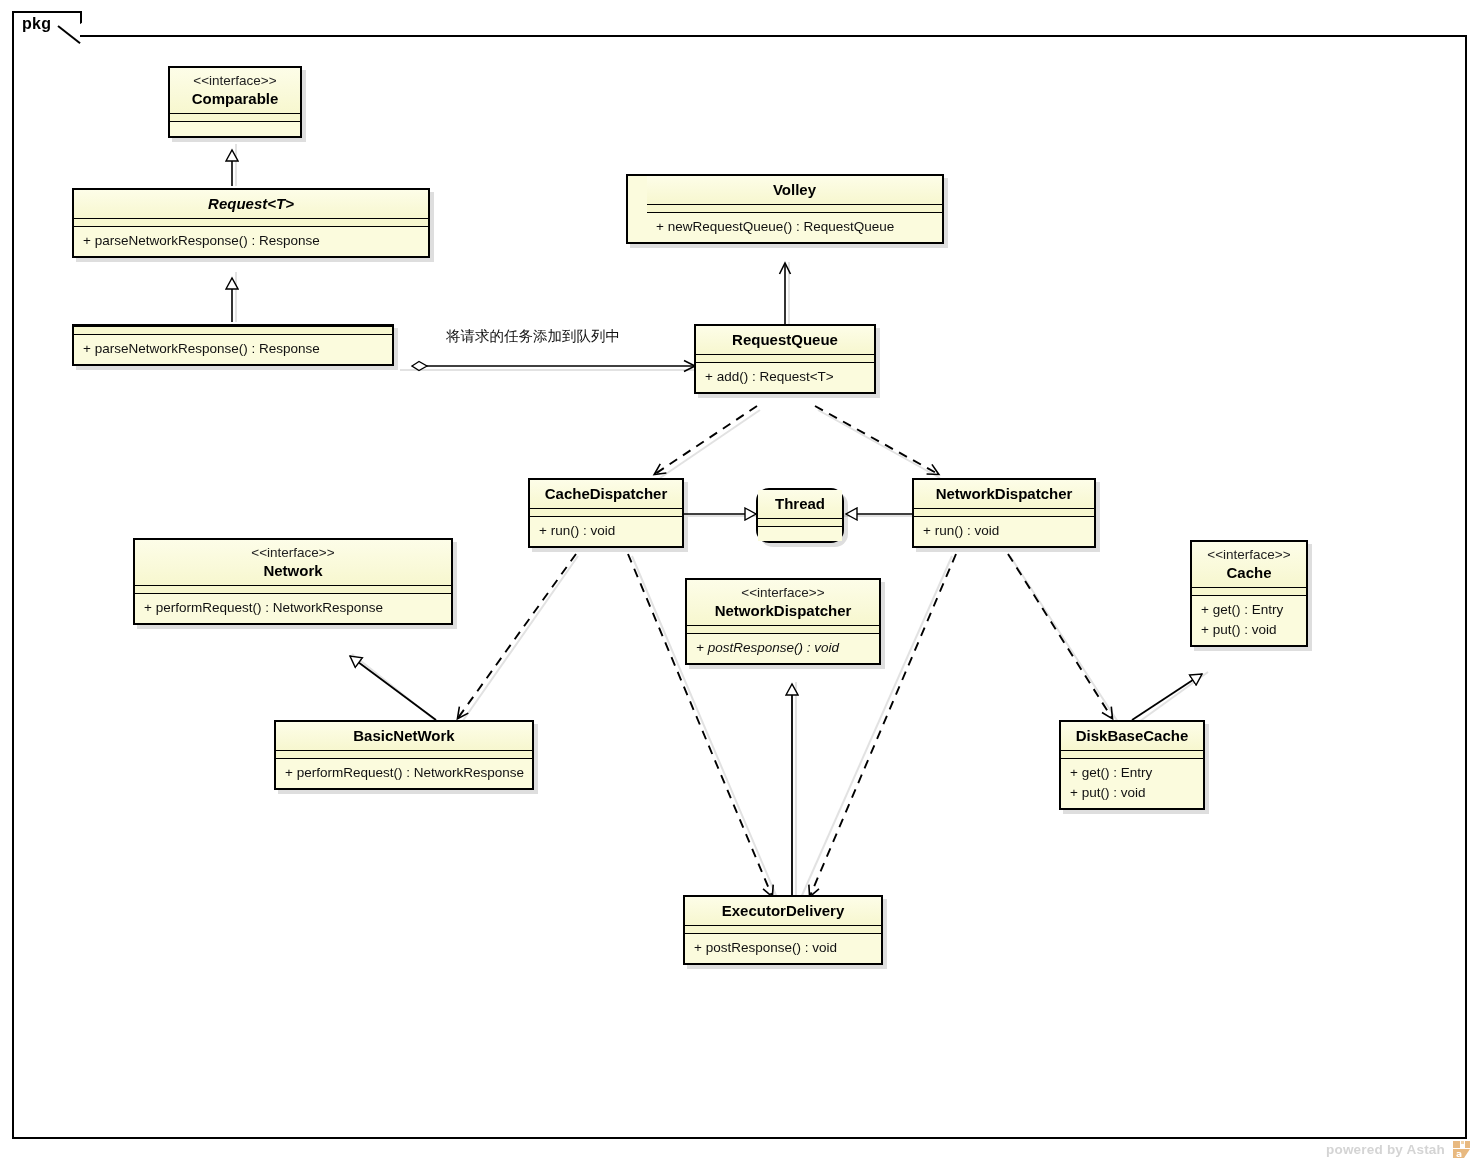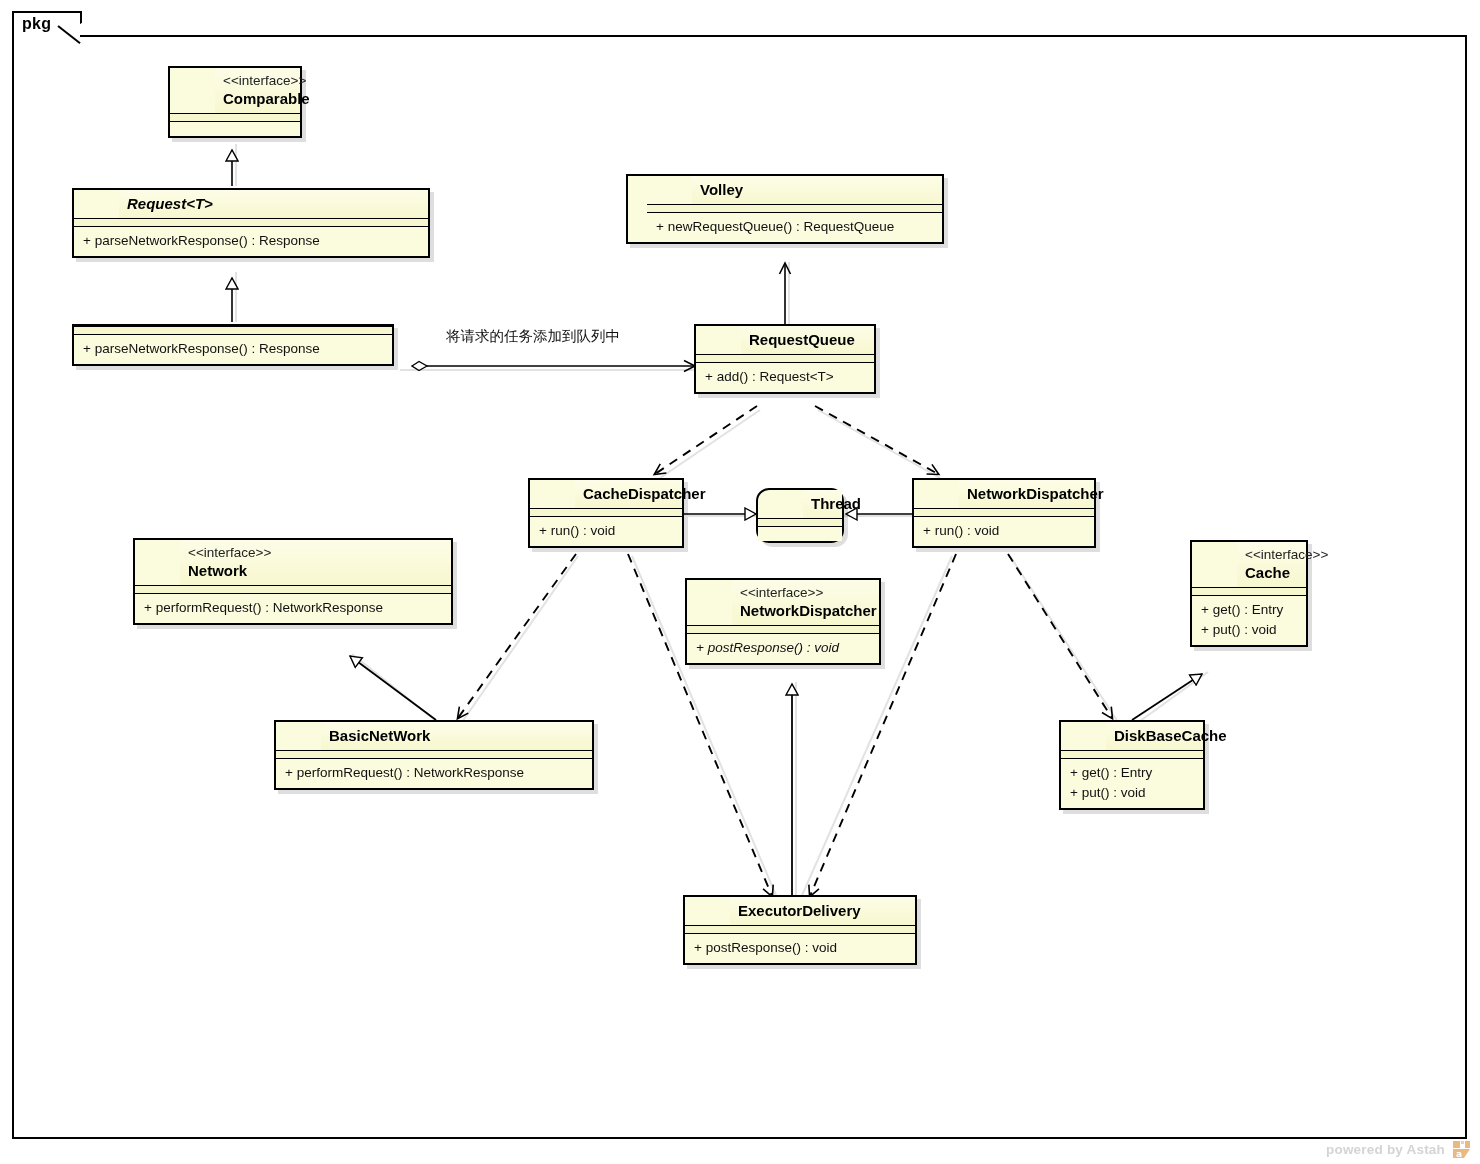--- a/index.html
+++ b/index.html
@@ -84,22 +84,22 @@
   .umlbox {
     position: absolute;
     background: #fbfbdd;
     border: 2px solid #000000;
     box-sizing: border-box;
     box-shadow: 4px 4px 0 rgba(0,0,0,0.13);
     z-index: 5;
   }
   .umlbox .hdr {
     padding: 4px 8px 5px 8px;
+    text-align: center;
     background: linear-gradient(to bottom, #fdfde8 0%, #f7f7cf 100%);
-    margin-left: 45px;
   }
   .umlbox .stereo {
     font-size: 13.5px;
     color: #222;
     line-height: 17px;
     white-space: nowrap;
   }
   .umlbox .cname {
     font-size: 15px;
     font-weight: bold;
@@ -343,42 +343,42 @@
       <div class="stereo">&lt;&lt;interface&gt;&gt;</div>
       <div class="cname">Cache</div>
     </div>
     <div class="sep"></div>
     <div class="ops">
       <div class="op">+ get() : Entry</div>
       <div class="op">+ put() : void</div>
     </div>
   </div>
 
-  <div class="umlbox" style="left:274px; top:720px; width:320px;">
+  <div class="umlbox" style="left:274px; top:720px; width:260px;">
     <div class="hdr">
       <div class="cname">BasicNetWork</div>
     </div>
     <div class="sep"></div>
     <div class="ops">
       <div class="op">+ performRequest() : NetworkResponse</div>
     </div>
   </div>
 
   <div class="umlbox" style="left:1059px; top:720px; width:146px;">
     <div class="hdr">
       <div class="cname">DiskBaseCache</div>
     </div>
     <div class="sep"></div>
     <div class="ops">
       <div class="op">+ get() : Entry</div>
       <div class="op">+ put() : void</div>
     </div>
   </div>
 
-  <div class="umlbox" style="left:683px; top:895px; width:234px;">
+  <div class="umlbox" style="left:683px; top:895px; width:200px;">
     <div class="hdr">
       <div class="cname">ExecutorDelivery</div>
     </div>
     <div class="sep"></div>
     <div class="ops">
       <div class="op">+ postResponse() : void</div>
     </div>
   </div>
 
   <div class="edge-label" style="left:446px; top:327px;">将请求的任务添加到队列中</div>

